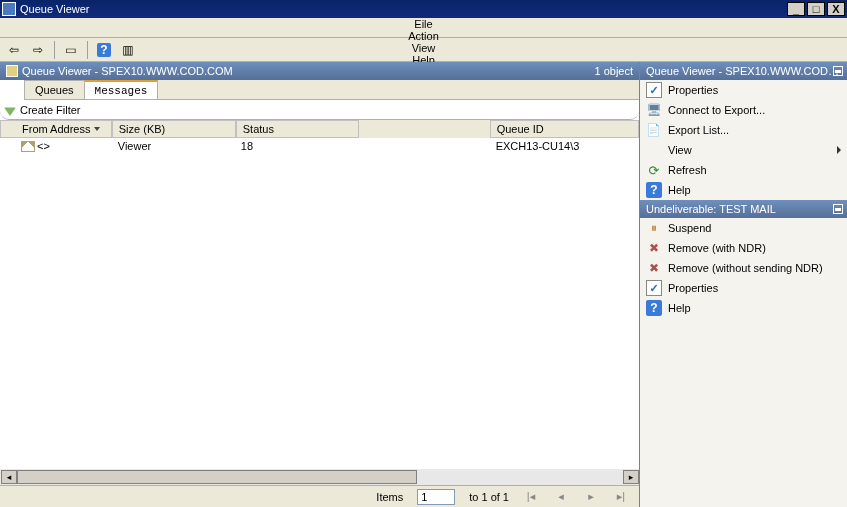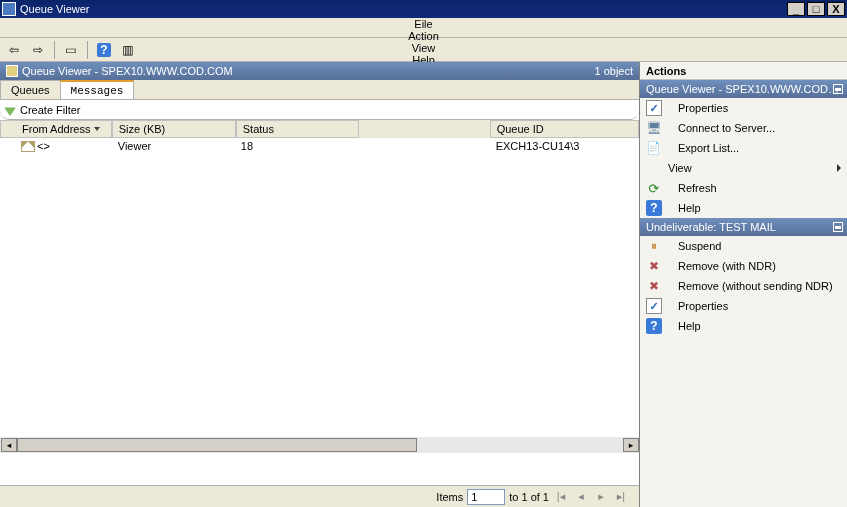--- a/index.html
+++ b/index.html
@@ -24,21 +24,21 @@
     .main{display:flex;height:calc(507px - 18px - 20px - 24px);}
     .left{flex:1;min-width:0;display:flex;flex-direction:column;background:#fff;border-right:1px solid #808080;}
     .right{width:207px;background:#f5f3ed;display:flex;flex-direction:column;}
 
     
     .hstrip{background:linear-gradient(#6f8fbc,#556f98);color:#fff;height:18px;display:flex;align-items:center;padding:0 6px;}
     .hstrip .qi{width:12px;height:12px;background:#e0d080;margin-right:4px;border:1px solid #fff;}
     .hstrip .sp{flex:1;}
 
     
-    .tabs{display:flex;height:20px;background:#ece9d8;border-bottom:1px solid #b0b0b0;}
+    .tabs{display:flex;height:20px;background:#ece9d8;border-bottom:1px solid #b0b0b0;margin-left:24px;}
     .tab{padding:0 10px;display:flex;align-items:center;border:1px solid #b0b0b0;border-bottom:none;margin-right:-1px;background:#ece9d8;cursor:pointer;position:relative;}
     .tab.active{background:#fff;border-top:2px solid #e0a030;z-index:1;font-family:Liberation Mono, monospace;}
 
     
     .filterbar{height:20px;background:#fff;display:flex;align-items:center;padding-left:4px;border-bottom:1px solid #b0b0b0;border-radius:9px;}
     .filterbar .fi{width:12px;height:12px;background:#7fb860;border-radius:50%;clip-path:polygon(50% 0,100% 70%,0 70%);transform:rotate(180deg);margin-right:4px;}
 
     
     .colhdr{display:flex;height:18px;background:#ece9d8;}
     .ch{border:1px solid #c0c0c0;padding:0 6px;display:flex;align-items:center;cursor:pointer;overflow:hidden;}
@@ -49,30 +49,30 @@
     .drow{display:flex;height:16px;}
     .dc{padding:0 6px;display:flex;align-items:center;overflow:hidden;}
     .env{width:14px;height:11px;background:#fff;border:1px solid #b0a070;position:relative;margin-right:2px;flex:0 0 auto;}
     .env::after{content:"";position:absolute;top:0;left:0;right:0;height:5px;background:linear-gradient(135deg,#b0a070 50%,transparent 52%),linear-gradient(225deg,#b0a070 50%,transparent 52%);background-size:50% 100%;background-position:left,right;background-repeat:no-repeat;}
 
     
     .hscroll{height:16px;background:#e8e8e8;display:flex;align-items:center;}
     .hscroll .sbtn{width:16px;height:14px;background:#d4d0c8;border:1px solid #808080;display:flex;align-items:center;justify-content:center;cursor:pointer;font-size:9px;margin-left:auto;color:#000;}
     .hscroll .sbtn.first{margin-left:1px;}
     .hscroll .thumb{height:14px;background:#d4d0c8;border:1px solid #808080;width:400px;}
-    .pager{height:22px;background:#ece9d8;border-top:1px solid #b0b0b0;display:flex;align-items:center;justify-content:flex-end;padding:0 10px;gap:4px;margin-top:32px;}
+    .pager{height:22px;background:#ece9d8;border-top:1px solid #b0b0b0;display:flex;align-items:center;justify-content:flex-end;padding:0 10px;gap:14px;}
     .pager input{width:38px;height:16px;border:1px solid #7f9db9;padding:0 3px;font-size:11px;}
     .pbtn{width:16px;height:16px;display:flex;align-items:center;justify-content:center;color:#888;cursor:pointer;}
 
     
     .right .rtitle{height:18px;background:#f5f3ed;border-bottom:1px solid #c0c0c0;display:flex;align-items:center;padding:0 6px;font-weight:bold;}
     .sectHead{background:linear-gradient(#6f8fbc,#556f98);color:#fff;height:18px;display:flex;align-items:center;padding:0 6px;position:relative;}
     .sectHead .collapse{position:absolute;right:4px;top:4px;width:10px;height:10px;border:1px solid #fff;}
     .sectHead .collapse::before{content:"";position:absolute;top:3px;left:1px;right:1px;border-bottom:3px solid #fff;}
-    .aitem{height:20px;display:flex;align-items:center;padding-left:6px;cursor:pointer;gap:16px;}
+    .aitem{height:20px;display:flex;align-items:center;padding-left:6px;cursor:pointer;gap:6px;}
     .aitem.view{position:relative;}
     .aitem.view::after{content:"";position:absolute;right:6px;border-left:4px solid #333;border-top:4px solid transparent;border-bottom:4px solid transparent;}
     .aico{width:16px;height:16px;display:flex;align-items:center;justify-content:center;font-size:12px;}
     .aico.check{background:#fff;border:1px solid #888;}
     .aico.check::before{content:"✓";color:#2a6db5;font-weight:bold;font-size:11px;}
     .aico.help{background:#3a7ad8;color:#fff;border-radius:2px;font-weight:bold;}
     .aico.refreshico{color:#2a8a2a;font-size:13px;}
     .aico.pauseico{color:#c08030;}
     .aico.removeico{color:#b05050;}
     .aico.serverico{color:#6080a0;}
@@ -176,33 +176,32 @@
       <input value="1" style="">
       <span>to 1 of 1</span>
       <span class="pbtn">|◂</span>
       <span class="pbtn">◂</span>
       <span class="pbtn">▸</span>
       <span class="pbtn">▸|</span>
     </div>
   </div>
 
   <div class="right">
-    <div class="rtitle">Actions</div>
 
     <div class="sectHead">
       <span style="white-space:nowrap;overflow:hidden;text-overflow:ellipsis;">Queue Viewer - SPEX10.WWW.COD.COM</span>
       <span class="collapse"></span>
     </div>
     <div class="aitem">
       <span class="aico check"></span>
       <span>Properties</span>
     </div>
     <div class="aitem">
       <span class="aico serverico">🖥</span>
-      <span>Connect to Server...</span>
+      <span>Connect to Export...</span>
     </div>
     <div class="aitem">
       <span class="aico exportico">📄</span>
       <span>Export List...</span>
     </div>
     <div class="aitem view" style="padding-left:28px;">
       <span>View</span>
     </div>
     <div class="aitem">
       <span class="aico refreshico">⟳</span>

